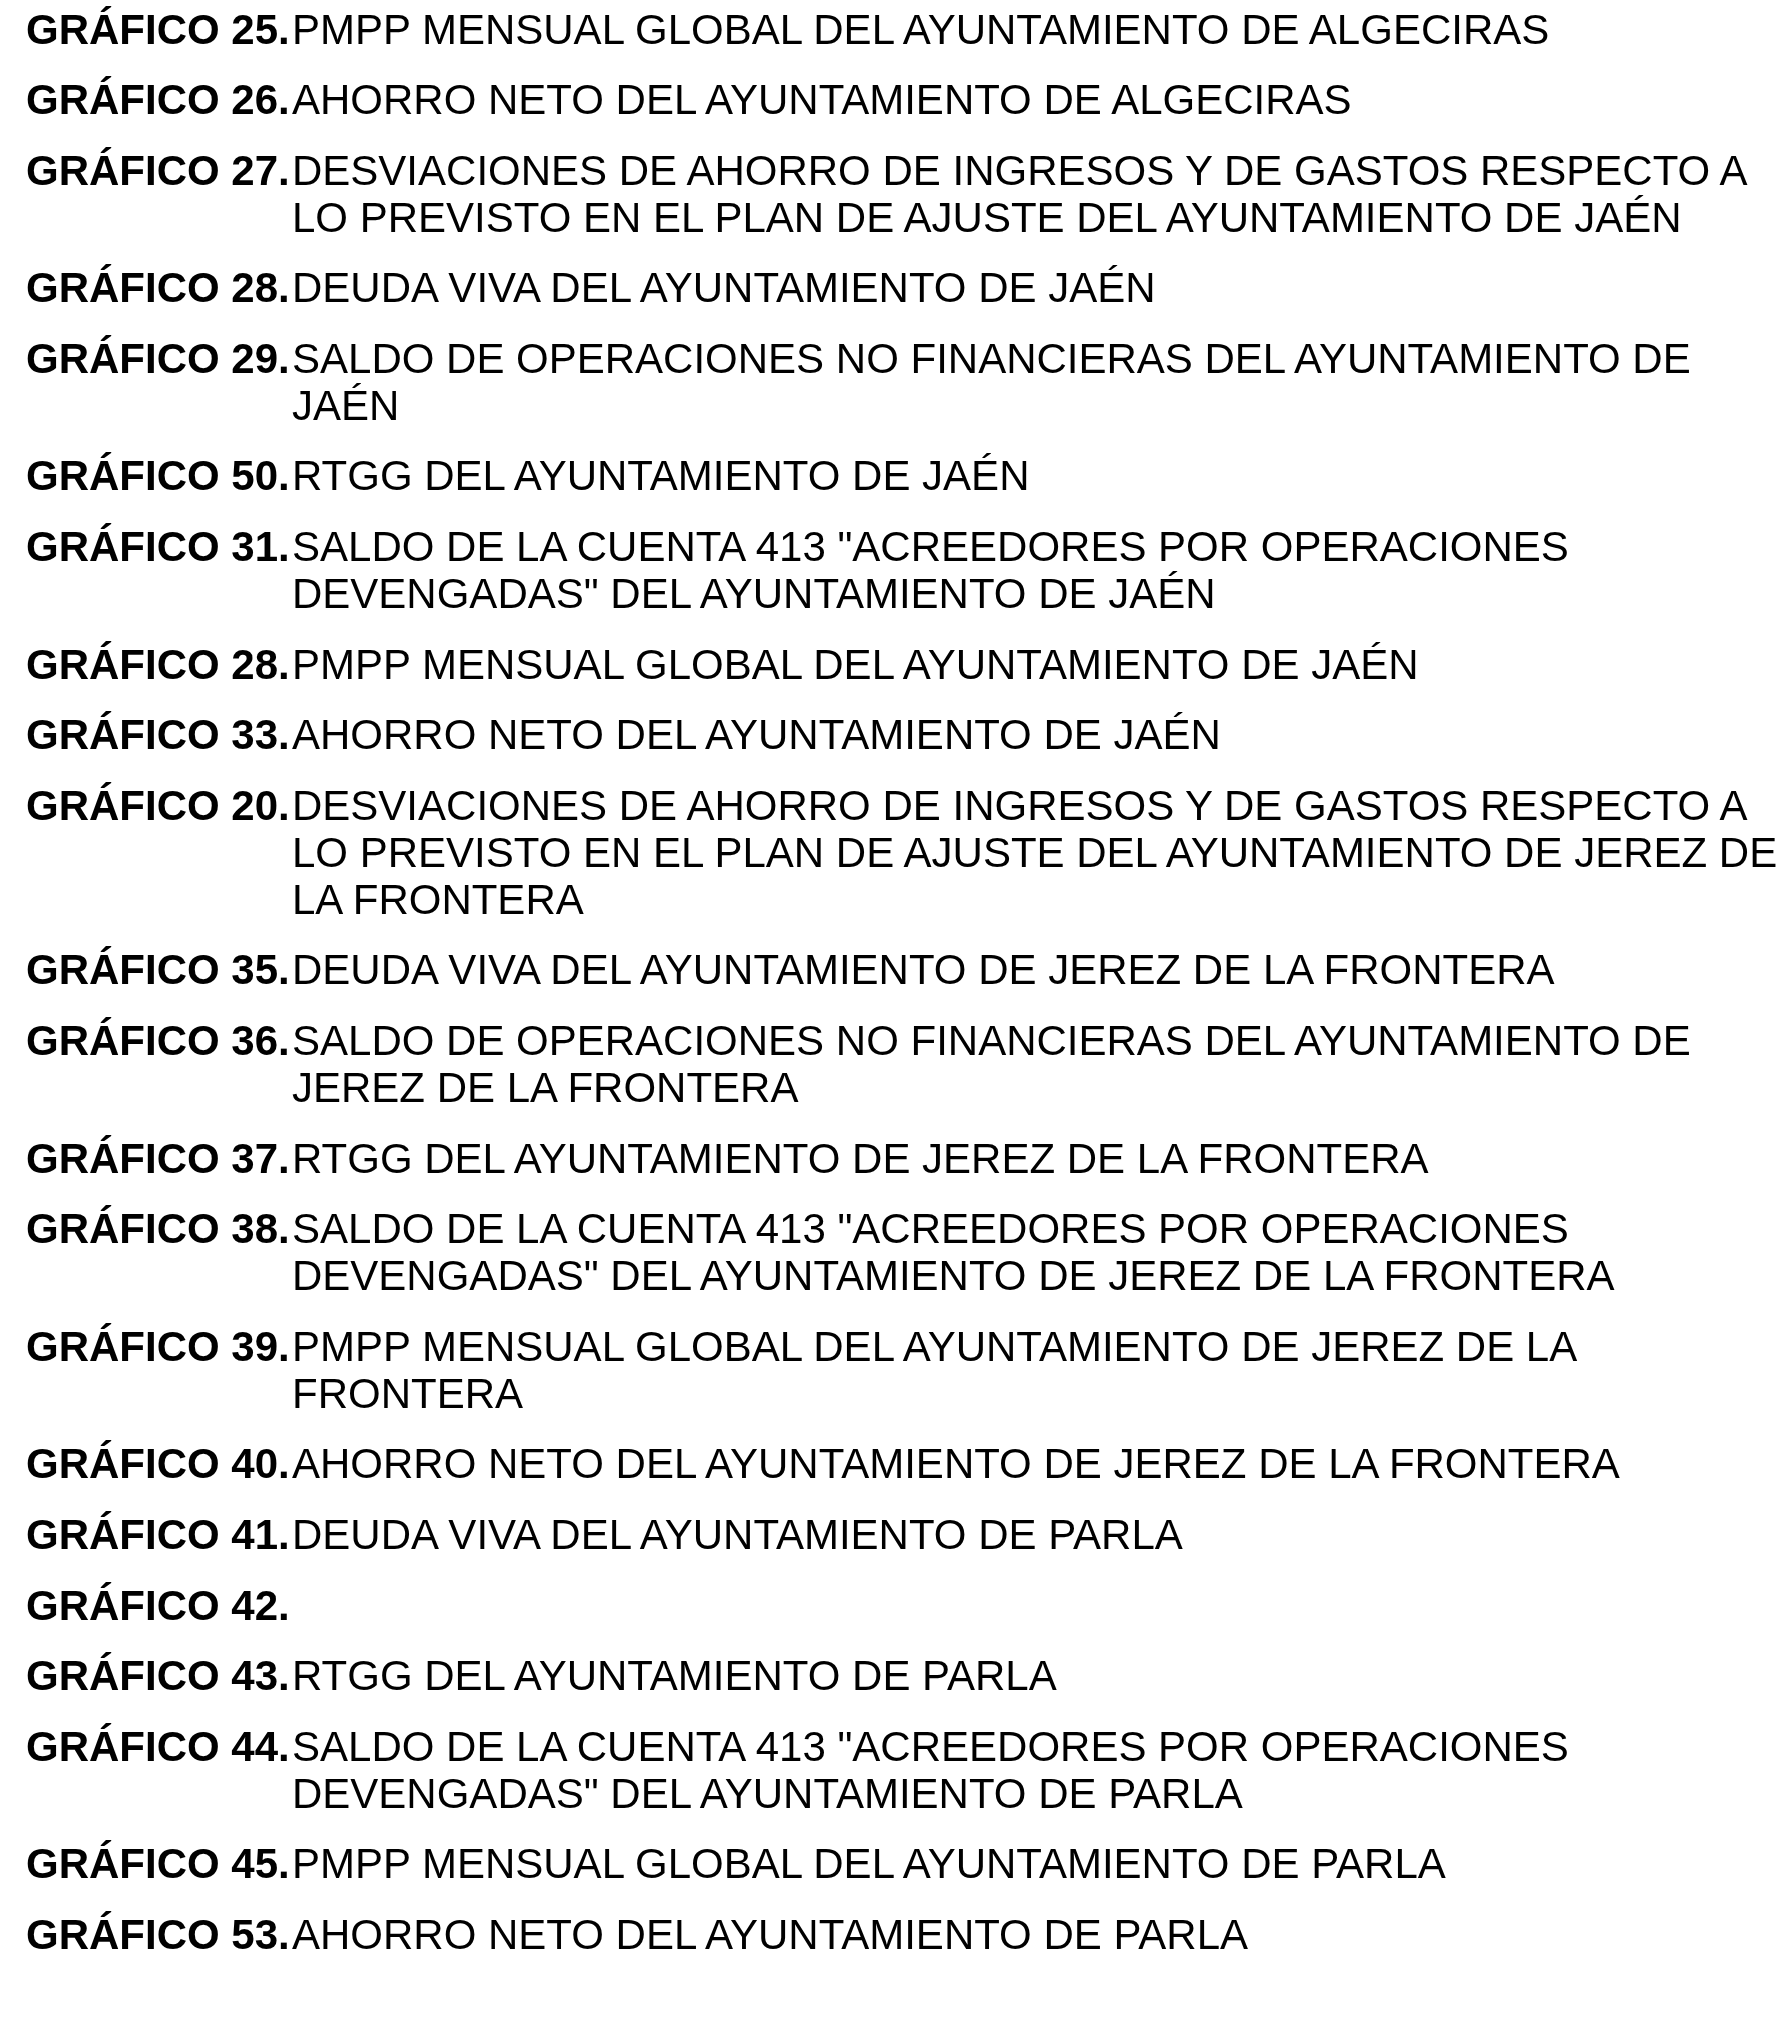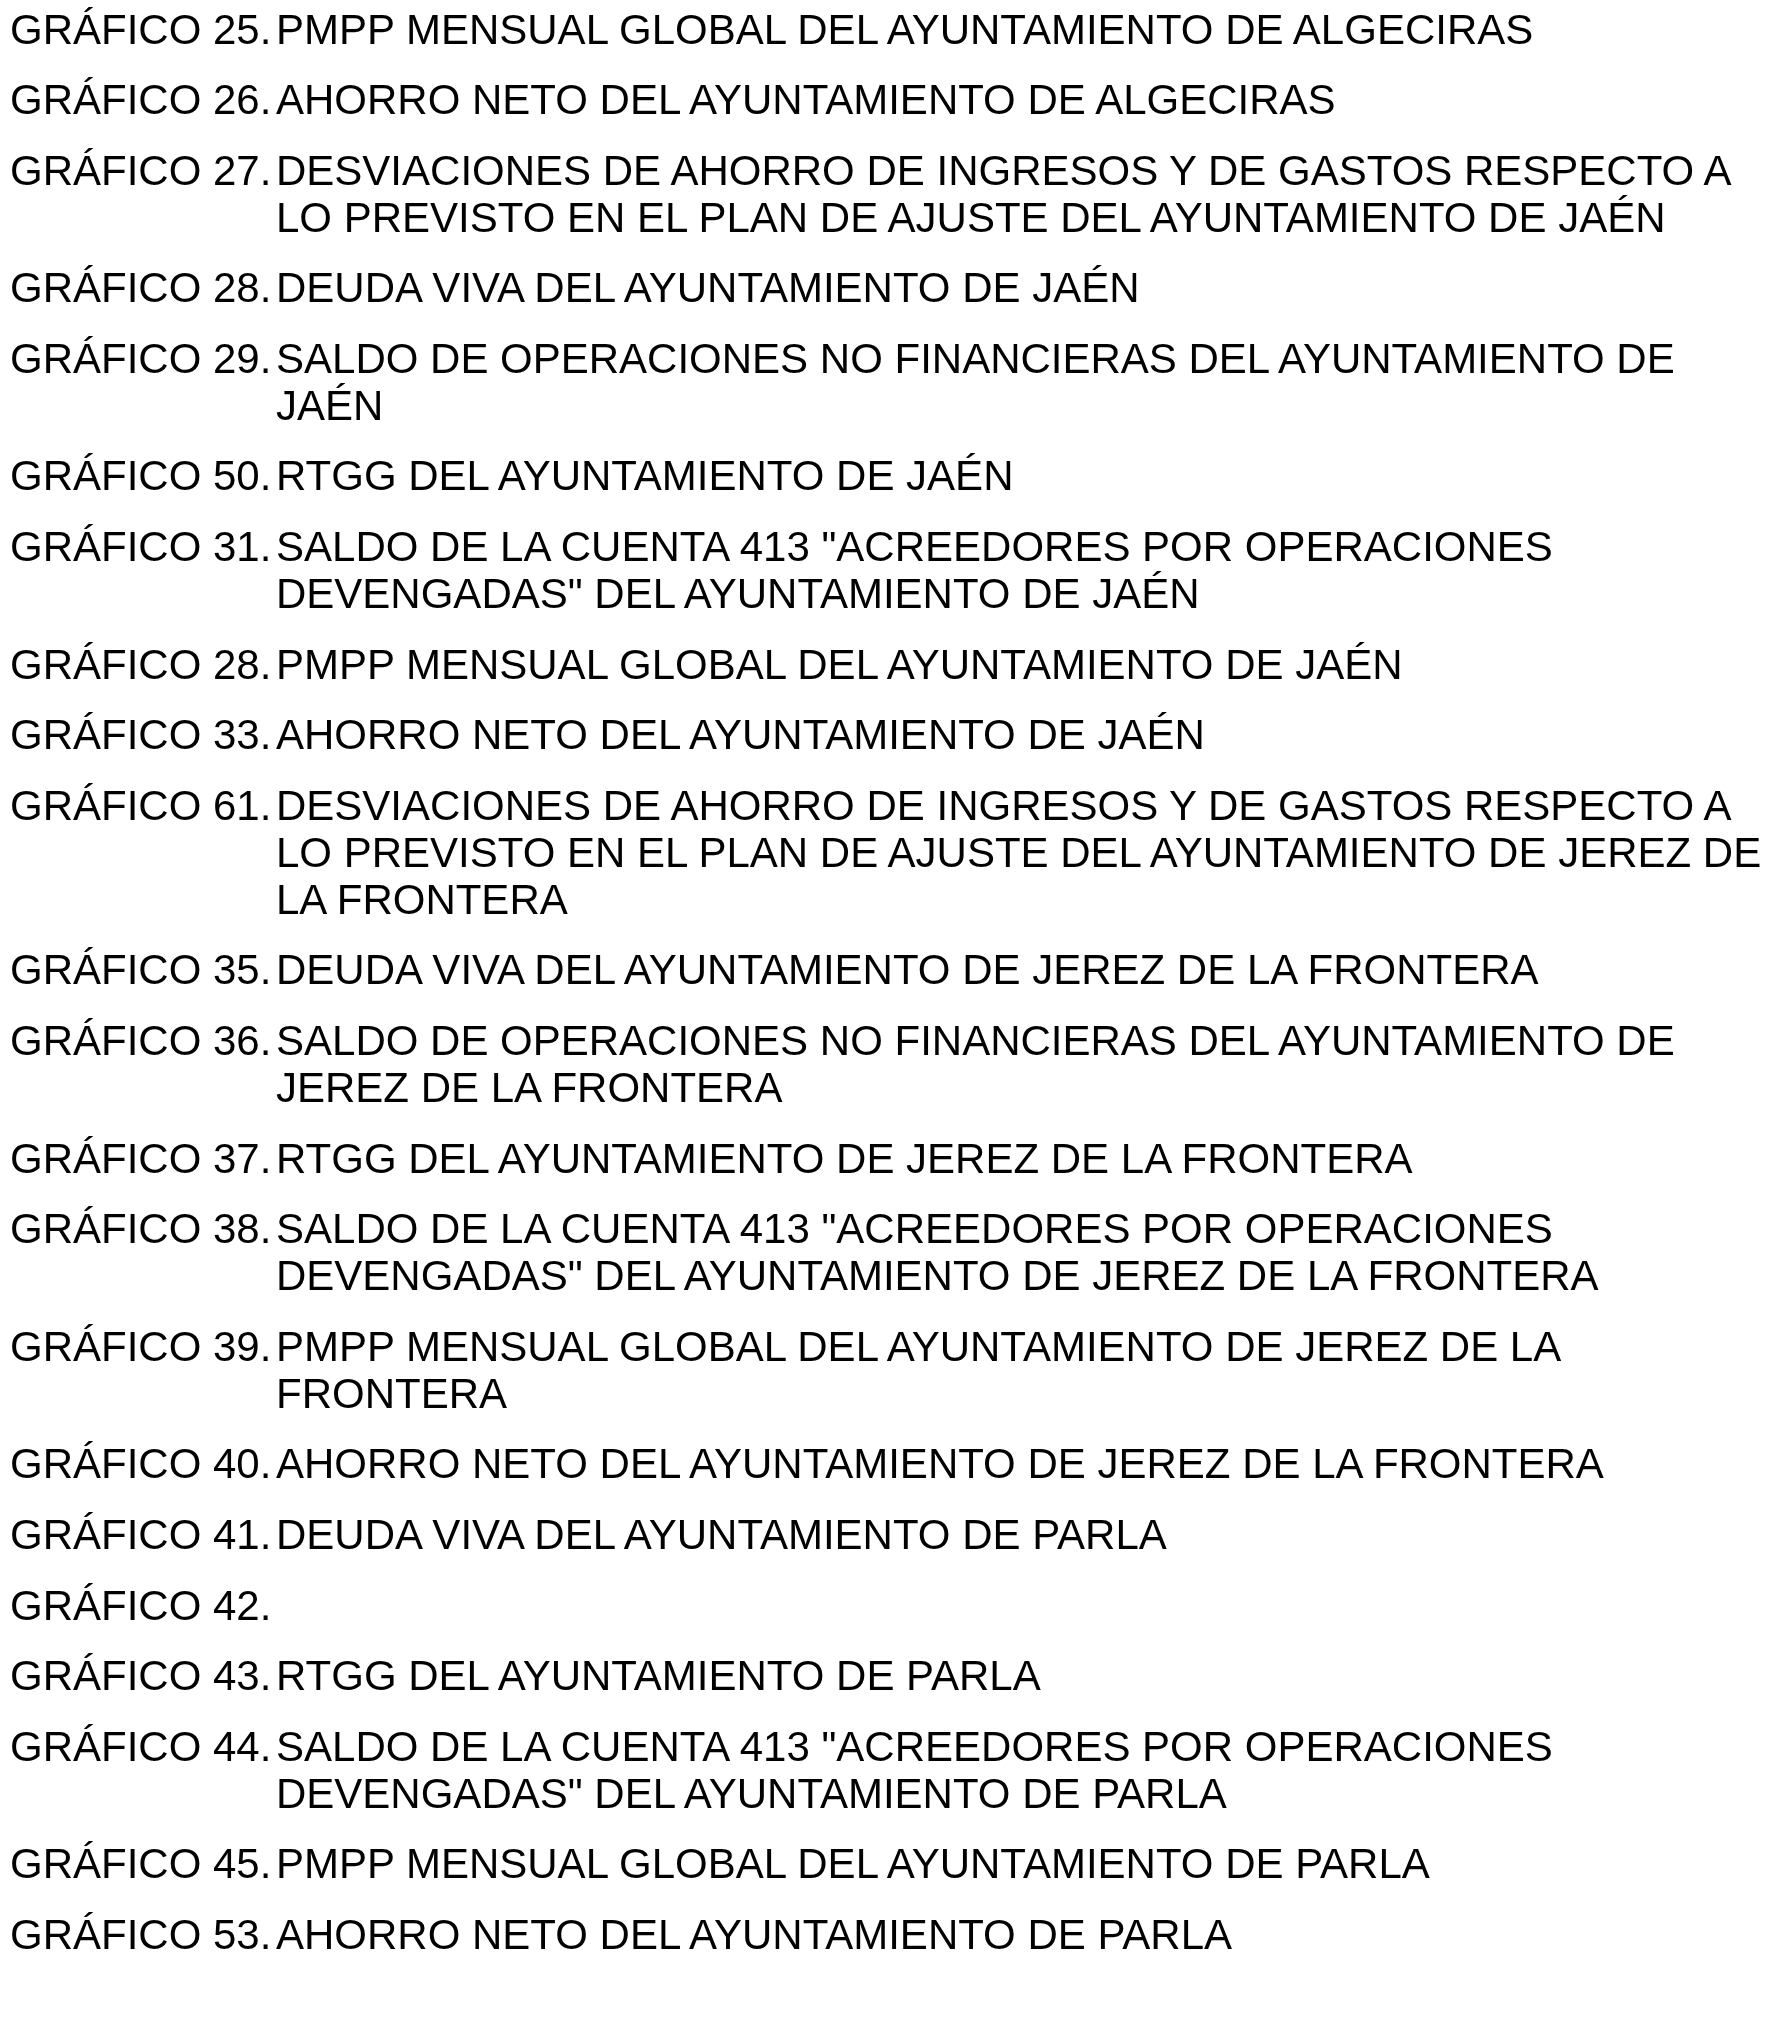--- a/index.html
+++ b/index.html
@@ -22,22 +22,23 @@
     display: flex;
     align-items: flex-start;
     margin-bottom: 23.6px;
     font-size: 42px;
     line-height: 47px;
     font-weight: 400;
     color: #000000;
   }
   .entry-label {
     flex: 0 0 266px;
-    padding-left: 10px;
+    padding-left: 26px;
     white-space: nowrap;
+    font-weight: bold;
   }
   .entry-title {
     flex: 1 1 auto;
     white-space: pre-line; 
     padding-right: 0;
   }
 </style>
 </head>
 <body style="color: rgb(0, 0, 0); background: rgb(255, 255, 255);">
 
@@ -85,21 +86,21 @@
     <span class="entry-label">GRÁFICO 28.</span>
     <span class="entry-title">PMPP MENSUAL GLOBAL DEL AYUNTAMIENTO DE JAÉN</span>
   </div>
 
   <div class="entry">
     <span class="entry-label">GRÁFICO 33.</span>
     <span class="entry-title">AHORRO NETO DEL AYUNTAMIENTO DE JAÉN</span>
   </div>
 
   <div class="entry">
-    <span class="entry-label">GRÁFICO 61.</span>
+    <span class="entry-label">GRÁFICO 20.</span>
     <span class="entry-title">DESVIACIONES DE AHORRO DE INGRESOS Y DE GASTOS RESPECTO A
 LO PREVISTO EN EL PLAN DE AJUSTE DEL AYUNTAMIENTO DE JEREZ DE
 LA FRONTERA</span>
   </div>
 
   <div class="entry">
     <span class="entry-label">GRÁFICO 35.</span>
     <span class="entry-title">DEUDA VIVA DEL AYUNTAMIENTO DE JEREZ DE LA FRONTERA</span>
   </div>
 

